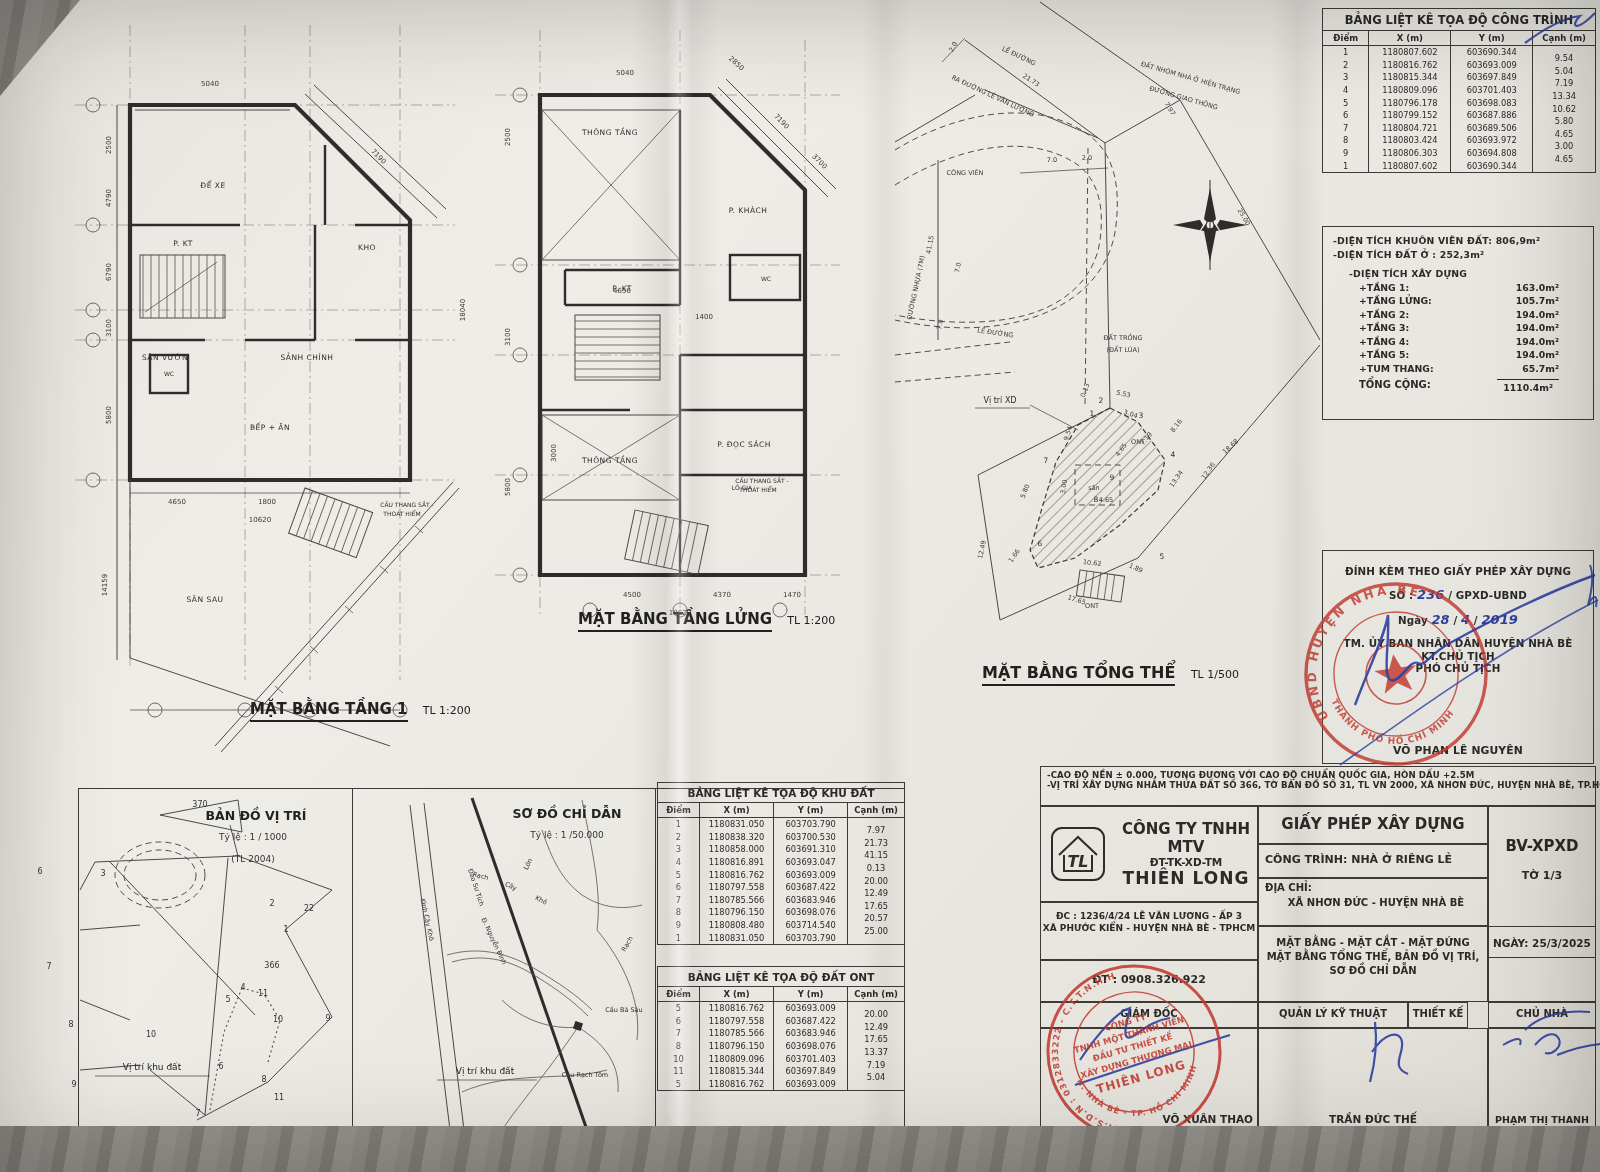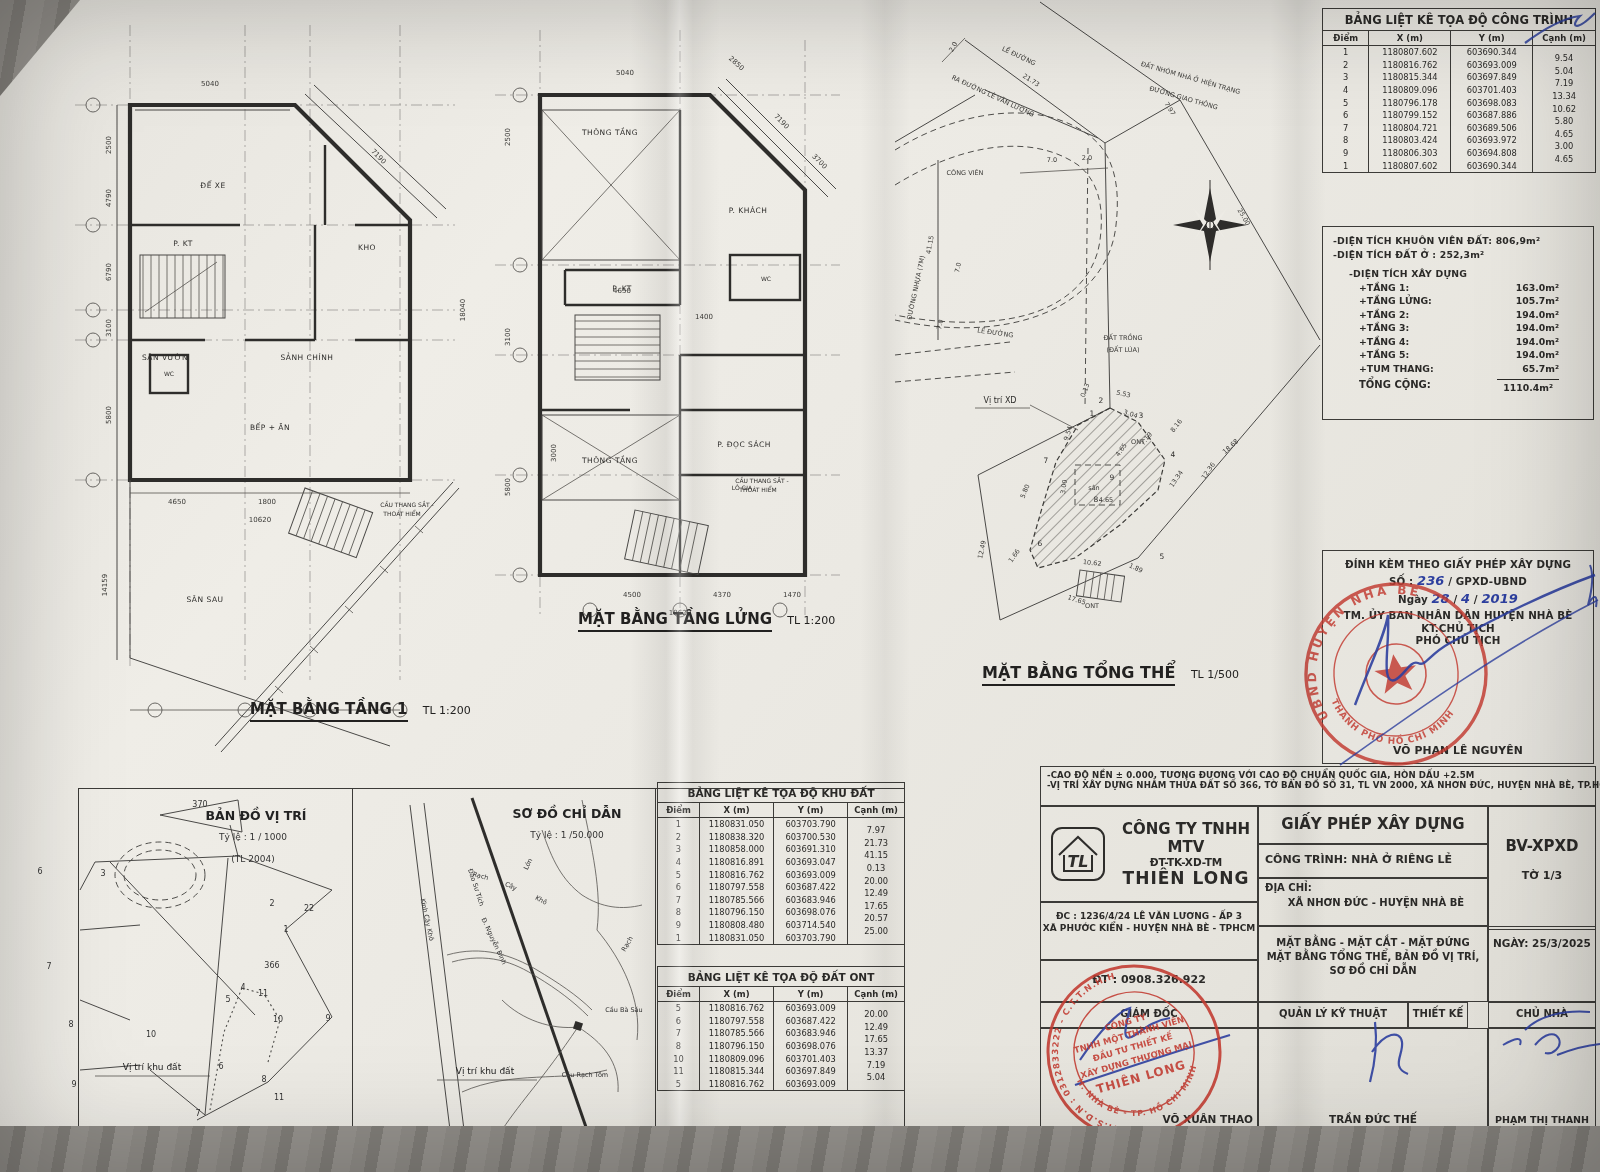--- a/index.html
+++ b/index.html
@@ -46,21 +46,21 @@
                  font-size:8.3px;text-align:center;padding:0;height:12.6px;white-space:nowrap;}
   table.coord{border:1.7px solid #3c3b38;}
   table.coord td.canh span{display:inline-block;transform:translateY(6px);}
   table.coord col.c1{width:17%;} table.coord col.c2{width:30%;} table.coord col.c3{width:30%;} table.coord col.c4{width:23%;}
 
   .areas-line{font-size:9.3px;font-weight:bold;letter-spacing:.2px;}
   .areas-item{display:flex;font-size:9.3px;font-weight:bold;margin:2.5px 0 0 26px;}
   .areas-item .v{margin-left:auto;margin-right:34px;}
   .struct-line{font-size:9.3px;font-weight:bold;margin:4px 0 0 14px;letter-spacing:.2px;}
 
-  .permit-line{text-align:center;font-weight:bold;font-size:10.3px;margin-top:3px;letter-spacing:.1px;}
+  .permit-line{text-align:center;font-weight:bold;font-size:10.3px;margin-top:10px;letter-spacing:.1px;}
   .hand{color:#2d3f9e;font-style:italic;font-weight:bold;font-size:13px;text-align:center;}
 
   .note-line{font-size:8.6px;font-weight:bold;white-space:nowrap;letter-spacing:.1px;}
 
   .cell{position:absolute;border:1.5px solid #3c3b38;box-sizing:border-box;}
 
   .stamp{position:absolute;pointer-events:none;}
   .sig{position:absolute;pointer-events:none;}
 </style>
 </head>
@@ -734,21 +734,21 @@
     <div class="cell lbl" style="left:218px;top:196px;width:150px;height:26px;text-align:center;font-size:10px;padding-top:5px;font-weight:bold">
       <span>QUẢN LÝ KỸ THUẬT</span>
     </div>
     <div class="cell lbl" style="left:368px;top:196px;width:60px;height:26px;text-align:center;font-size:10px;padding-top:5px;font-weight:bold">
       <span>THIẾT KẾ</span>
     </div>
     <div class="cell" style="left:218px;top:222px;width:230px;height:104px">
       <div style="position:absolute;bottom:6px;left:0;right:0;text-align:center;font-weight:bold;font-size:10.5px">TRẦN ĐỨC THẾ</div>
     </div>
 
-    <div class="cell" style="left:448px;top:0;width:108px;height:124px;text-align:center">
+    <div class="cell" style="left:448px;top:0;width:108px;height:152px;text-align:center">
       <div style="font-size:15px;font-weight:bold;margin-top:30px">BV-XPXD</div>
       <div style="font-size:11px;font-weight:bold;margin-top:14px">TỜ 1/3</div>
     </div>
     <div class="cell" style="left:448px;top:120px;width:108px;height:76px;text-align:center;font-size:10.5px;font-weight:bold;padding-top:10px">
       <span>NGÀY:  25/3/2025</span>
     </div>
     <div class="cell lbl" style="left:448px;top:196px;width:108px;height:26px;text-align:center;font-size:10px;padding-top:5px;font-weight:bold">
       <span>CHỦ NHÀ</span>
     </div>
     <div class="cell" style="left:448px;top:222px;width:108px;height:104px">

